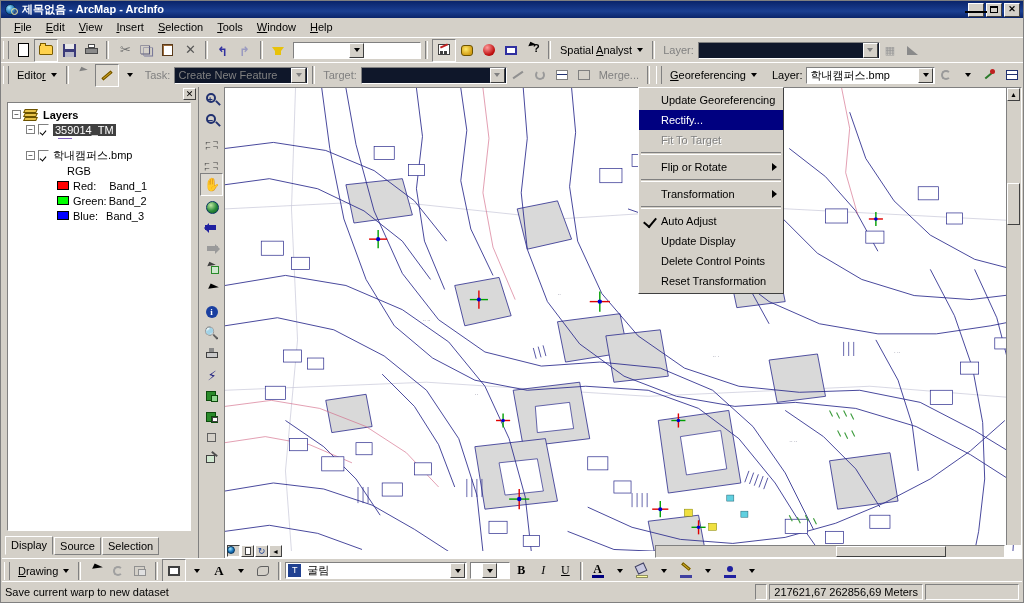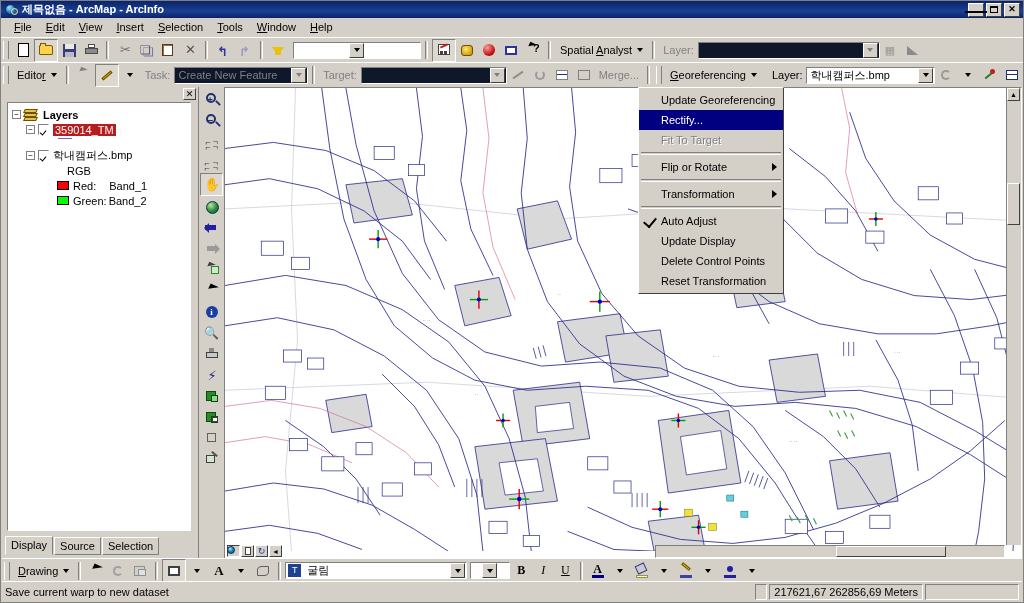--- a/index.html
+++ b/index.html
@@ -132,21 +132,21 @@
   .exp{width:9px;height:9px;border:1px solid #808080;background:#fff;font-size:8px;
        line-height:7px;text-align:center;box-sizing:border-box;flex:0 0 auto;margin-right:3px;color:#000;
        font-family:"Liberation Sans",sans-serif;}
   .chk{width:11px;height:11px;border:1px solid;border-color:#808080 #fff #fff #808080;background:#fff;
        margin-right:4px;position:relative;box-sizing:border-box;flex:0 0 auto;}
   .chk:after{content:"";position:absolute;left:2px;top:4px;width:3px;height:5px;
        border:solid #000;border-width:0 1.6px 1.6px 0;transform:rotate(40deg);}
   .layers-ic{width:15px;height:12px;position:relative;margin-right:4px;flex:0 0 auto;}
   .layers-ic span{position:absolute;left:0;width:13px;height:4px;background:#e8c24a;
        border:1px solid #6b5200;box-sizing:border-box;transform:skewX(-25deg);}
-  .sel{background:#b91c1c;color:#fff;padding:0 2px;}
+  .sel{background:#404040;color:#fff;padding:0 2px;}
   .swatch{width:12px;height:9px;border:1px solid #000;margin-right:4px;flex:0 0 auto;box-sizing:border-box;}
   .toctabs{position:absolute;left:3px;bottom:4px;display:flex;align-items:flex-end;}
   .ttab{font-size:11px;padding:2px 5px 2px 5px;background:#d4d0c8;border:1px solid;
         border-color:#fff #808080 #d4d0c8 #fff;margin-right:1px;box-sizing:border-box;text-align:center;}
   .ttab.act{font-weight:normal;border-color:#fff #808080 #d4d0c8 #fff;padding-bottom:3px;background:#d4d0c8;}
   .ttab.inact{background:#d4d0c8;border-color:#fff #808080 #808080 #fff;}
 
   
   .palette{width:25px;background:#d4d0c8;border-left:1px solid #808080;
            display:flex;flex-direction:column;align-items:center;padding-top:2px;position:relative;}
@@ -477,20 +477,26 @@
             <span class="swatch" style="background:#ff0000;"></span>
             <span>Red:</span>
             <span style="width:13px;"></span>
             <span>Band_1</span>
           </div>
           <div class="trow" style="padding-left:45px;">
             <span class="swatch" style="background:#00ff00;"></span>
             <span>Green:</span>
             <span style="width:2px;"></span>
             <span>Band_2</span>
+          </div>
+          <div class="trow" style="padding-left:45px;">
+            <span class="swatch" style="background:#0000ff;"></span>
+            <span>Blue:</span>
+            <span style="width:8px;"></span>
+            <span>Band_3</span>
           </div>
         </div>
       </div>
       <div class="toctabs">
         <div class="ttab act">Display</div>
         <div class="ttab inact">Source</div>
         <div class="ttab inact">Selection</div>
       </div>
     </div>
 

